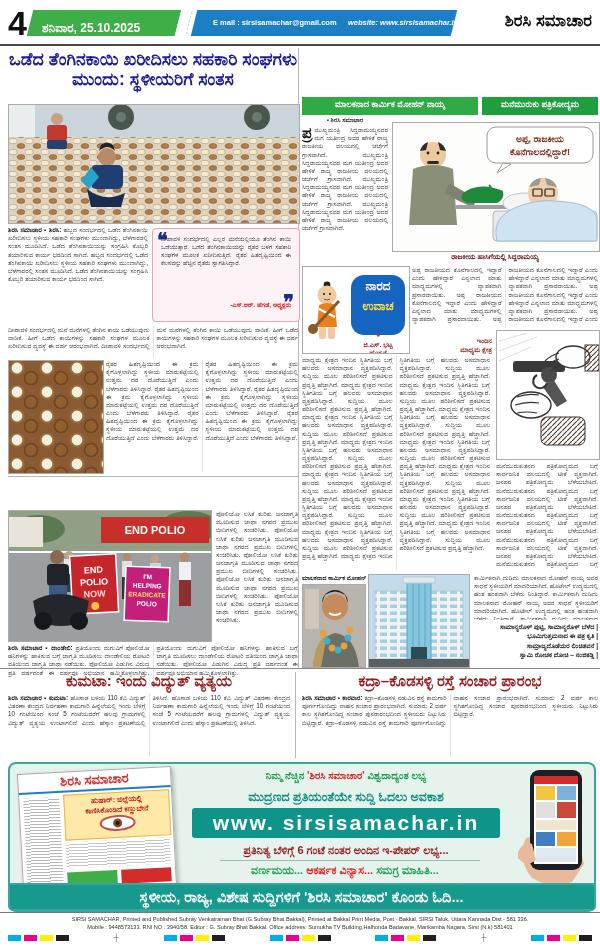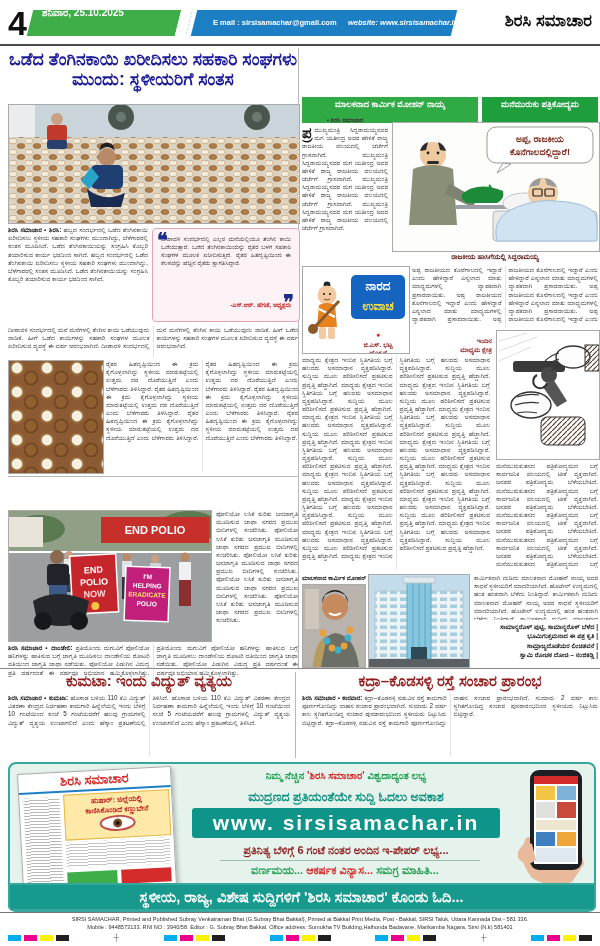--- a/index.html
+++ b/index.html
@@ -7,21 +7,21 @@
   #page{position:relative;width:600px;height:946px;background:#ffffff;overflow:hidden;margin:0 auto;}
   .abs{position:absolute;}
   .body{font-size:6.3px;line-height:1.3;text-align:justify;color:#2b2b2b;overflow:hidden;}
   .cols2{column-count:2;column-gap:7px;column-rule:1px solid #e3e3e3;}
   .lead{font-weight:bold;color:#111;}
   .hl{font-weight:bold;text-align:center;line-height:1.15;}
   .hl-blue{color:#1c1c96;font-size:17.5px;}
   .hl-red{color:#d62f35;font-size:18px;}
   .hl-black{color:#151515;font-size:16.5px;}
   .hl-maroon{color:#8f1d1d;font-size:15px;}
-  .strip{color:#fff;font-weight:bold;font-size:8.6px;text-align:center;line-height:15px;height:26px;overflow:hidden;}
+  .strip{color:#fff;font-weight:bold;font-size:8.6px;text-align:center;line-height:15px;height:18px;overflow:hidden;}
   .imgbox{border:1px solid #aaa;background:#fff;overflow:hidden;}
   .cap{font-size:7.2px;font-weight:bold;color:#5a1212;text-align:center;}
   .tinycap{font-size:6.2px;font-weight:bold;color:#222;}
   .rule-h{background:#b9b9b9;height:1px;}
   .rule-v{background:#b9b9b9;width:1px;}
   .quotebox{border:1.5px solid #e7a3b3;background:#fdf2f5;border-radius:4px;padding:6px 8px 4px 8px;}
   .qmark{color:#1a2e8c;font-size:20px;font-weight:bold;line-height:10px;}
   .attrib{color:#c02020;font-weight:bold;font-size:6.4px;text-align:right;}
   .verse{font-size:6.5px;font-weight:bold;color:#222;line-height:1.45;text-align:right;}
   .adwrap{background:#e6f3ec;border:2.5px solid #35a79c;border-radius:8px;}
@@ -38,21 +38,21 @@
   .crosshair{font-size:7px;color:#555;}
 </style>
 </head>
 <body>
 
 <div id="page">
 
   <div class="abs" style="left:8px;top:6px;width:584px;height:36px;">
     <div class="abs" style="left:0;top:-2px;font-size:34px;font-weight:bold;color:#111;">4 </div>
     <div class="abs" style="left:22px;top:4px;width:160px;height:26px;background:#3fae49;transform:skewX(-14deg);"></div>
-    <div class="abs" style="left:34px;top:1px;color:#fff;font-weight:bold;font-size:10px;">ಶನಿವಾರ, 25.10.2025 </div>
+    <div class="abs" style="left:34px;top:15px;color:#fff;font-weight:bold;font-size:12px;">ಶನಿವಾರ, 25.10.2025 </div>
     <div class="abs" style="left:176px;top:4px;width:270px;height:26px;background:#1c7fc4;transform:skewX(-14deg);"></div>
     <div class="abs" style="left:170px;top:4px;width:7px;height:26px;background:#fff;transform:skewX(-14deg);border-left:4px solid #fff;"></div>
     <div class="abs" style="left:181px;top:4px;width:5px;height:26px;background:#fff;transform:skewX(-14deg);"></div>
     <div class="abs" style="left:205px;top:12px;color:#fff;font-weight:bold;font-size:7.5px;">E mail : sirsisamachar@gmail.com </div>
     <div class="abs" style="left:340px;top:12px;color:#fff;font-weight:bold;font-size:7.5px;font-style:italic;">website: www.sirsisamachar.in </div>
     <div class="abs" style="left:462px;top:5px;width:122px;text-align:right;font-weight:bold;font-size:16.5px;color:#0d0d0d;">ಶಿರಸಿ ಸಮಾಚಾರ </div>
   </div>
   <div class="abs" style="left:0;top:44px;width:600px;height:2px;background:#4a4a4a;"></div>
 
   <div class="abs rule-v" style="left:298px;top:48px;height:620px;"></div>
@@ -248,21 +248,21 @@
       <circle cx="19" cy="15" r="1.1" fill="#222"></circle>
         <circle cx="25" cy="15" r="1.1" fill="#222"></circle>
       <path d="M19 20 q3 2 6 0" stroke="#8a4a2a" stroke-width="1" fill="none"></path>
       <path d="M14 26 q8 -4 16 0 l2 22 -20 0z" fill="#e8821e"></path>
       <path d="M14 30 l16 8" stroke="#fff" stroke-width="2"></path>
       <line x1="6" y1="52" x2="34" y2="22" stroke="#8a5a2a" stroke-width="3"></line>
       <circle cx="8" cy="50" r="5" fill="#8a5a2a"></circle>
       <rect x="14" y="48" width="7" height="12" rx="2" fill="#f2c9a0"></rect>
       <rect x="23" y="48" width="7" height="12" rx="2" fill="#f2c9a0"></rect>
     </svg>
-    <div class="abs" style="left:48px;top:8px;width:54px;height:44px;background:#1565c0;border-radius:5px;text-align:center;">
+    <div class="abs" style="left:48px;top:8px;width:54px;height:60px;background:#1565c0;border-radius:13px;text-align:center;">
       <div style="color:#fff;font-weight:bold;font-size:12px;line-height:22px;">ನಾರದ </div>
       <div style="color:#fde047;font-weight:bold;font-size:12px;line-height:18px;">ಉವಾಚ </div>
     </div>
     <div class="abs" style="left:48px;top:56px;width:54px;text-align:center;">
       <span style="color:#d42b2b;font-size:7px;">●</span>
       <div style="color:#8f1d1d;font-weight:bold;font-size:6.6px;">ಜಿ.ಎಸ್. ಭಟ್ಟ </div>
       <div style="color:#8f1d1d;font-weight:bold;font-size:6.6px;">ಹೊಸ್ಮನೆ </div>
     </div>
   </div>
 

